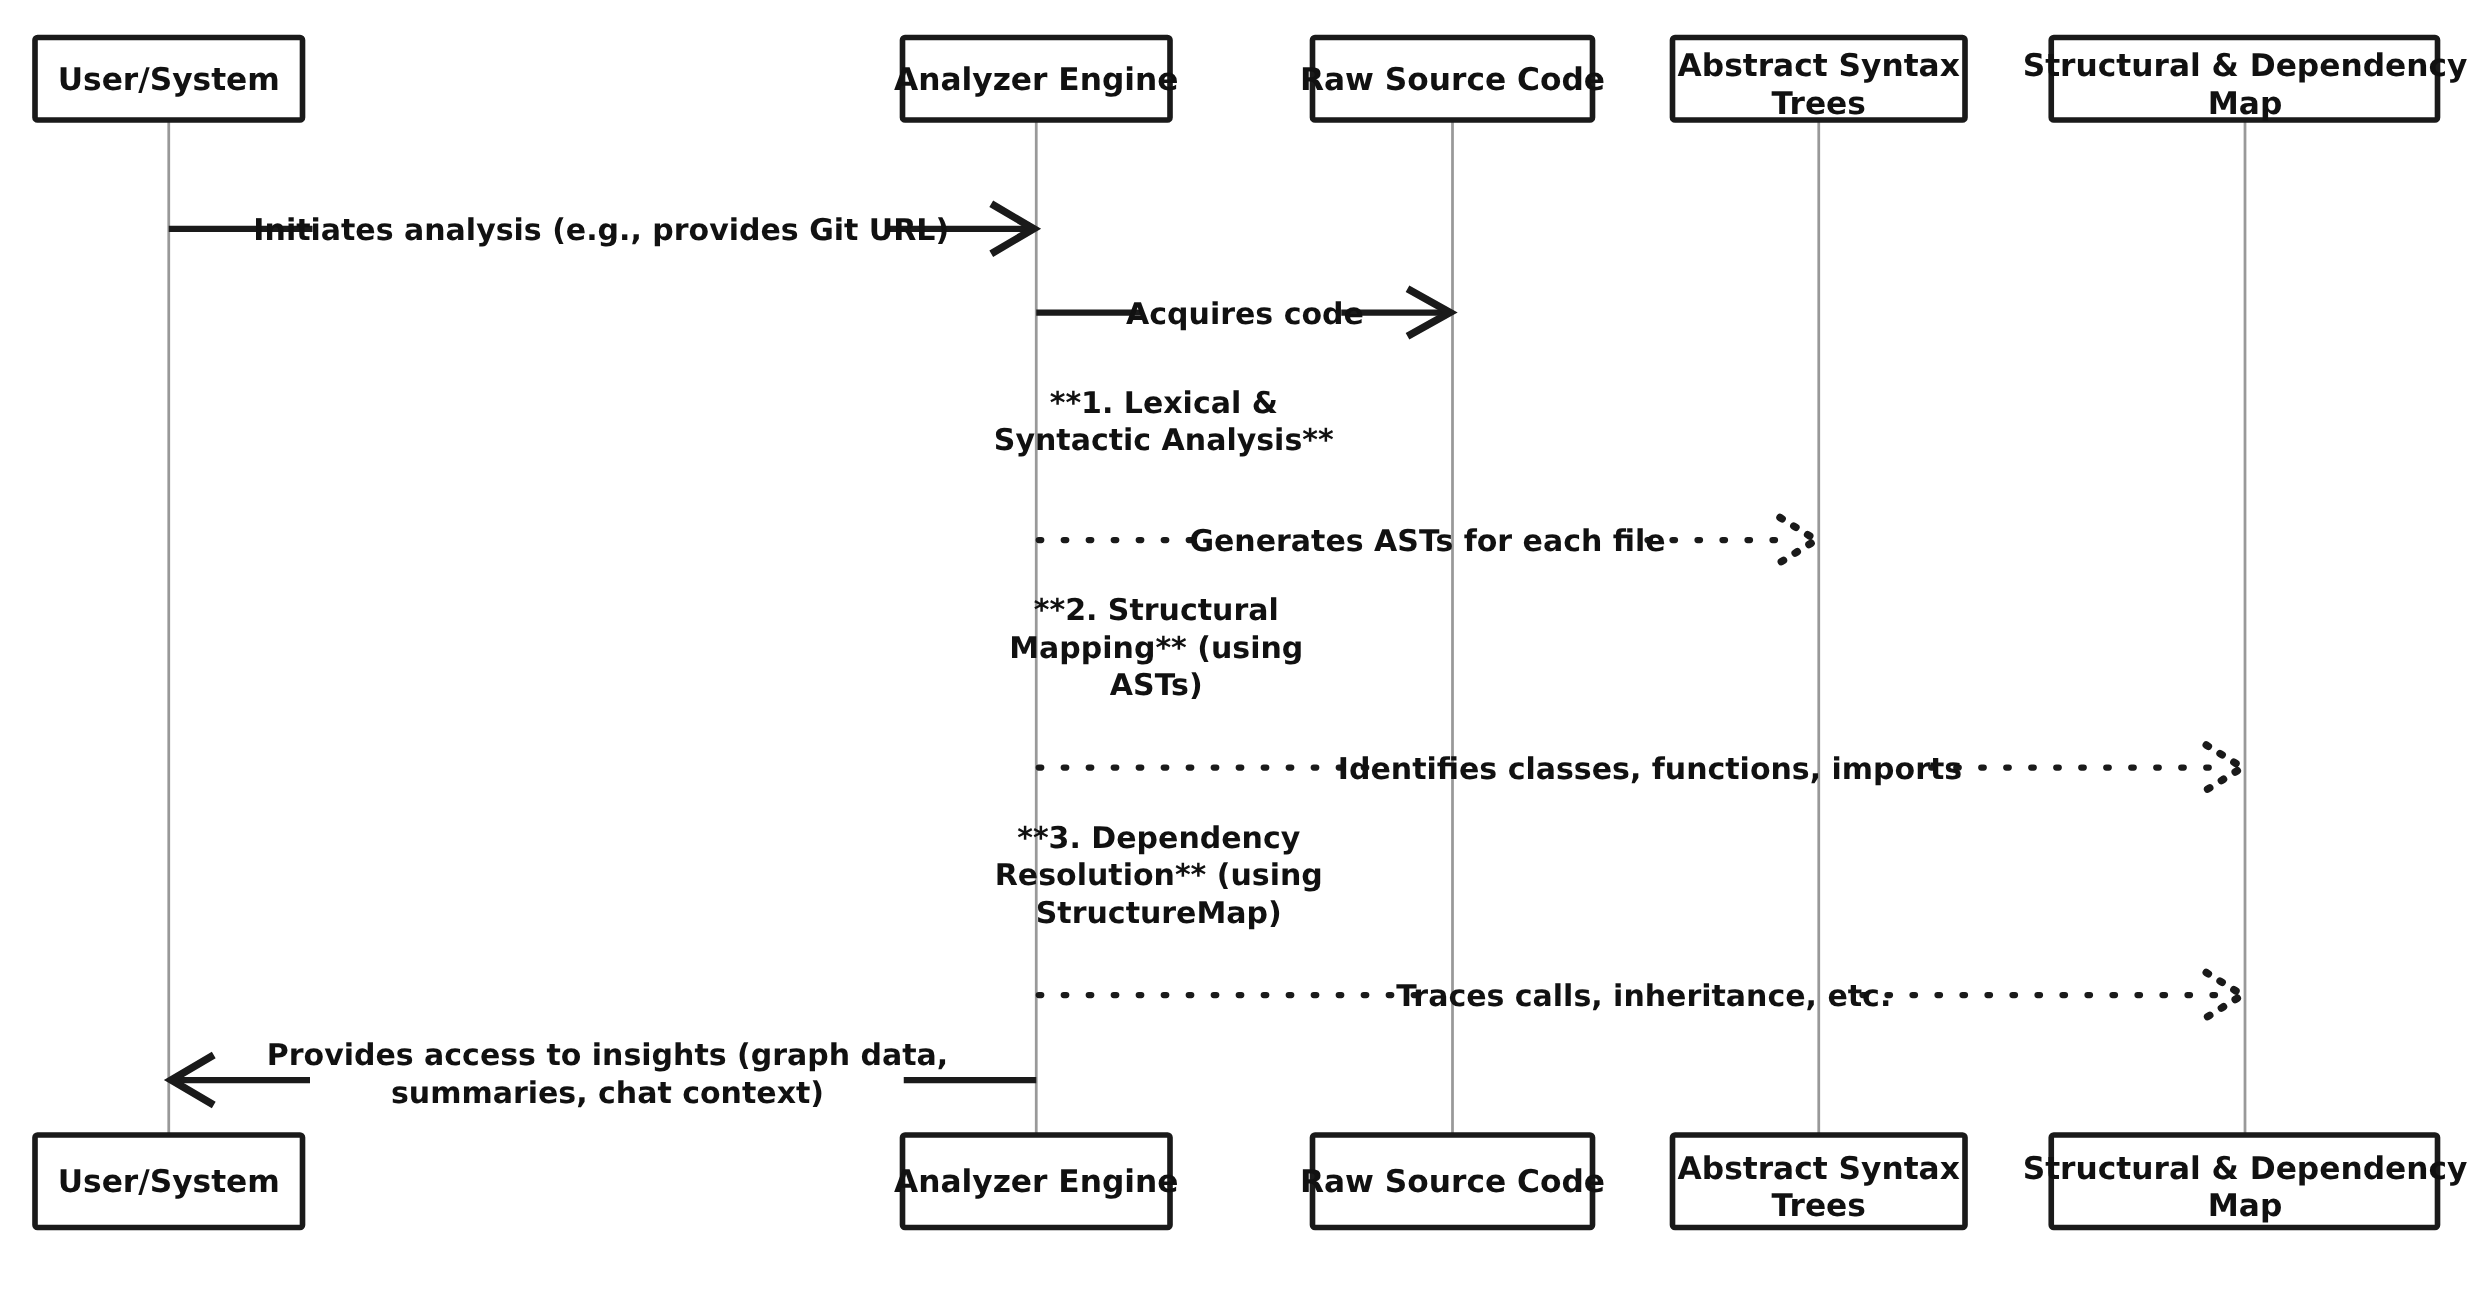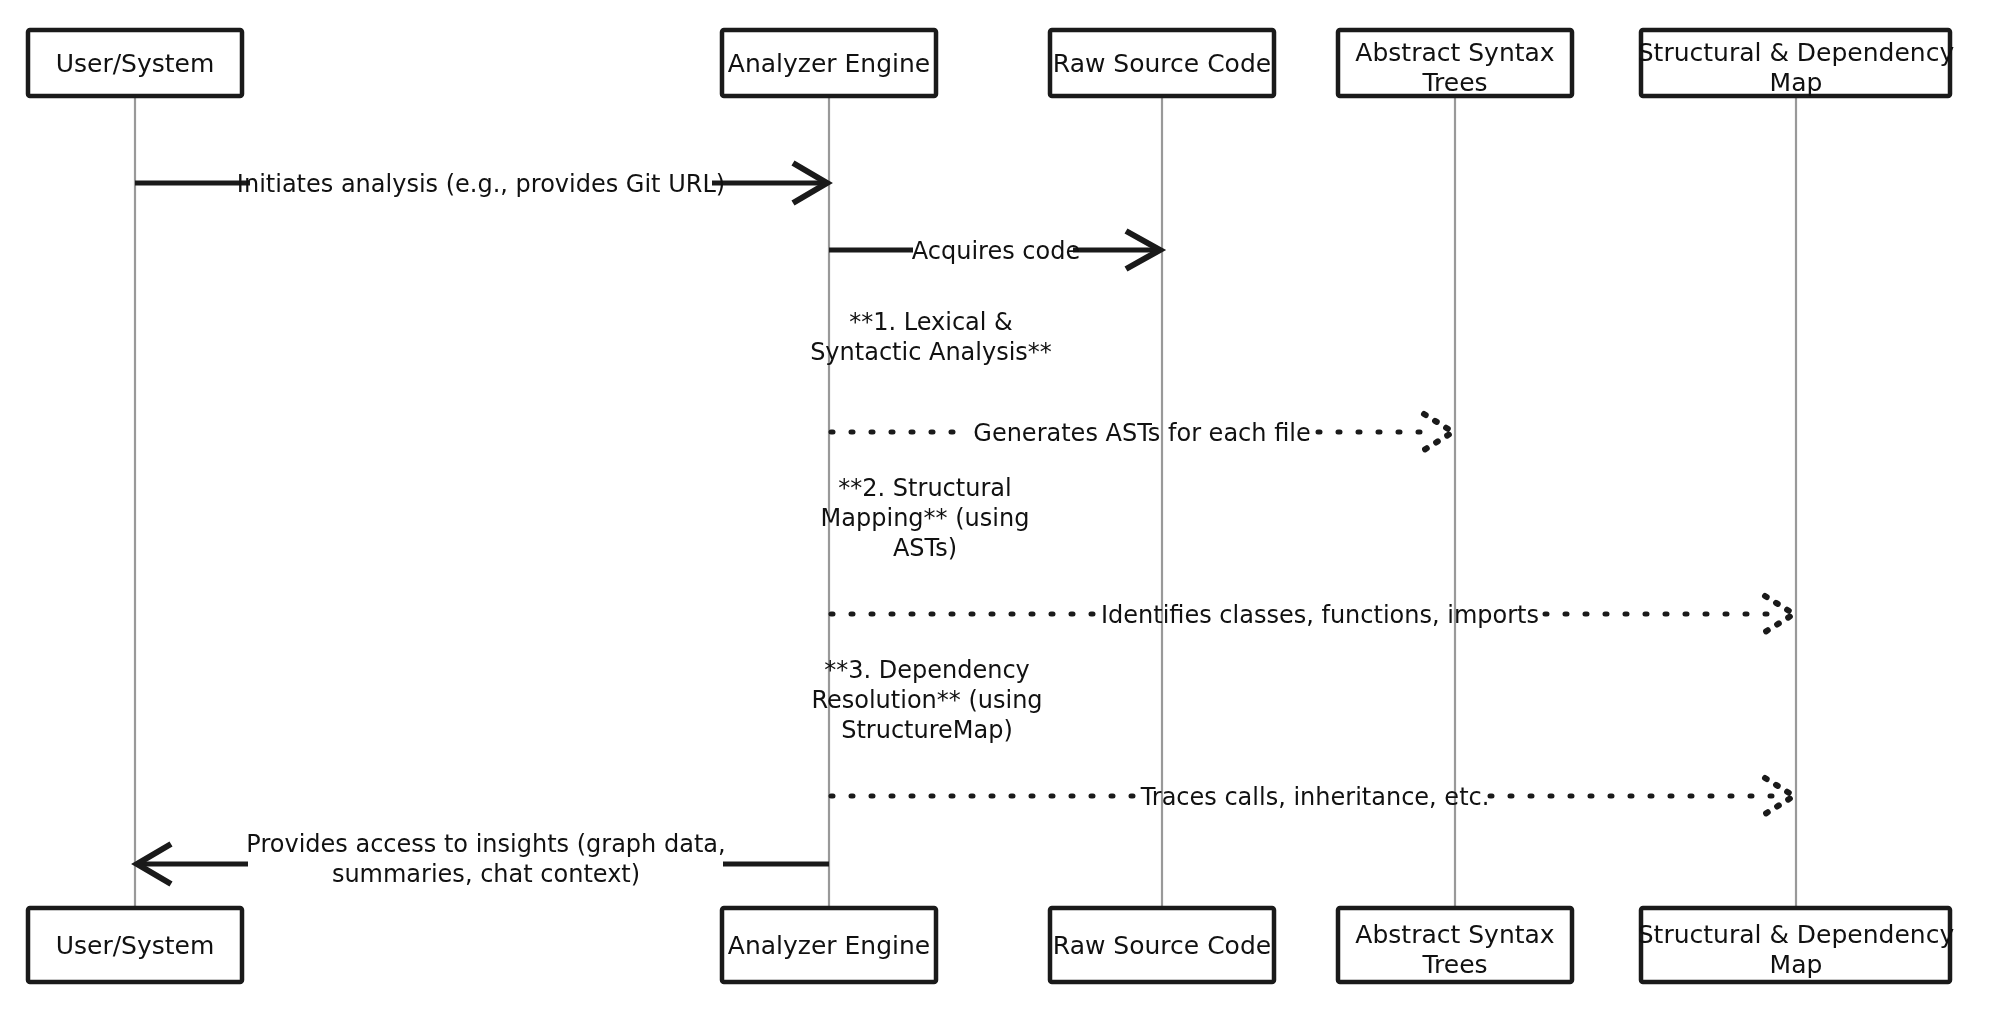--- a/index.html
+++ b/index.html
@@ -10,20 +10,21 @@
   }
   body {
     font-family: "DejaVu Sans", sans-serif;
   }
   #diagram-root {
     position: relative;
     width: 1992px;
     height: 1036px;
     background: #ffffff;
     overflow: hidden;
+    font-weight: bold;
   }
   svg#seq-svg {
     position: absolute;
     top: 0;
     left: 0;
     width: 1992px;
     height: 1036px;
   }
   .actor-box {
     fill: #ffffff;

